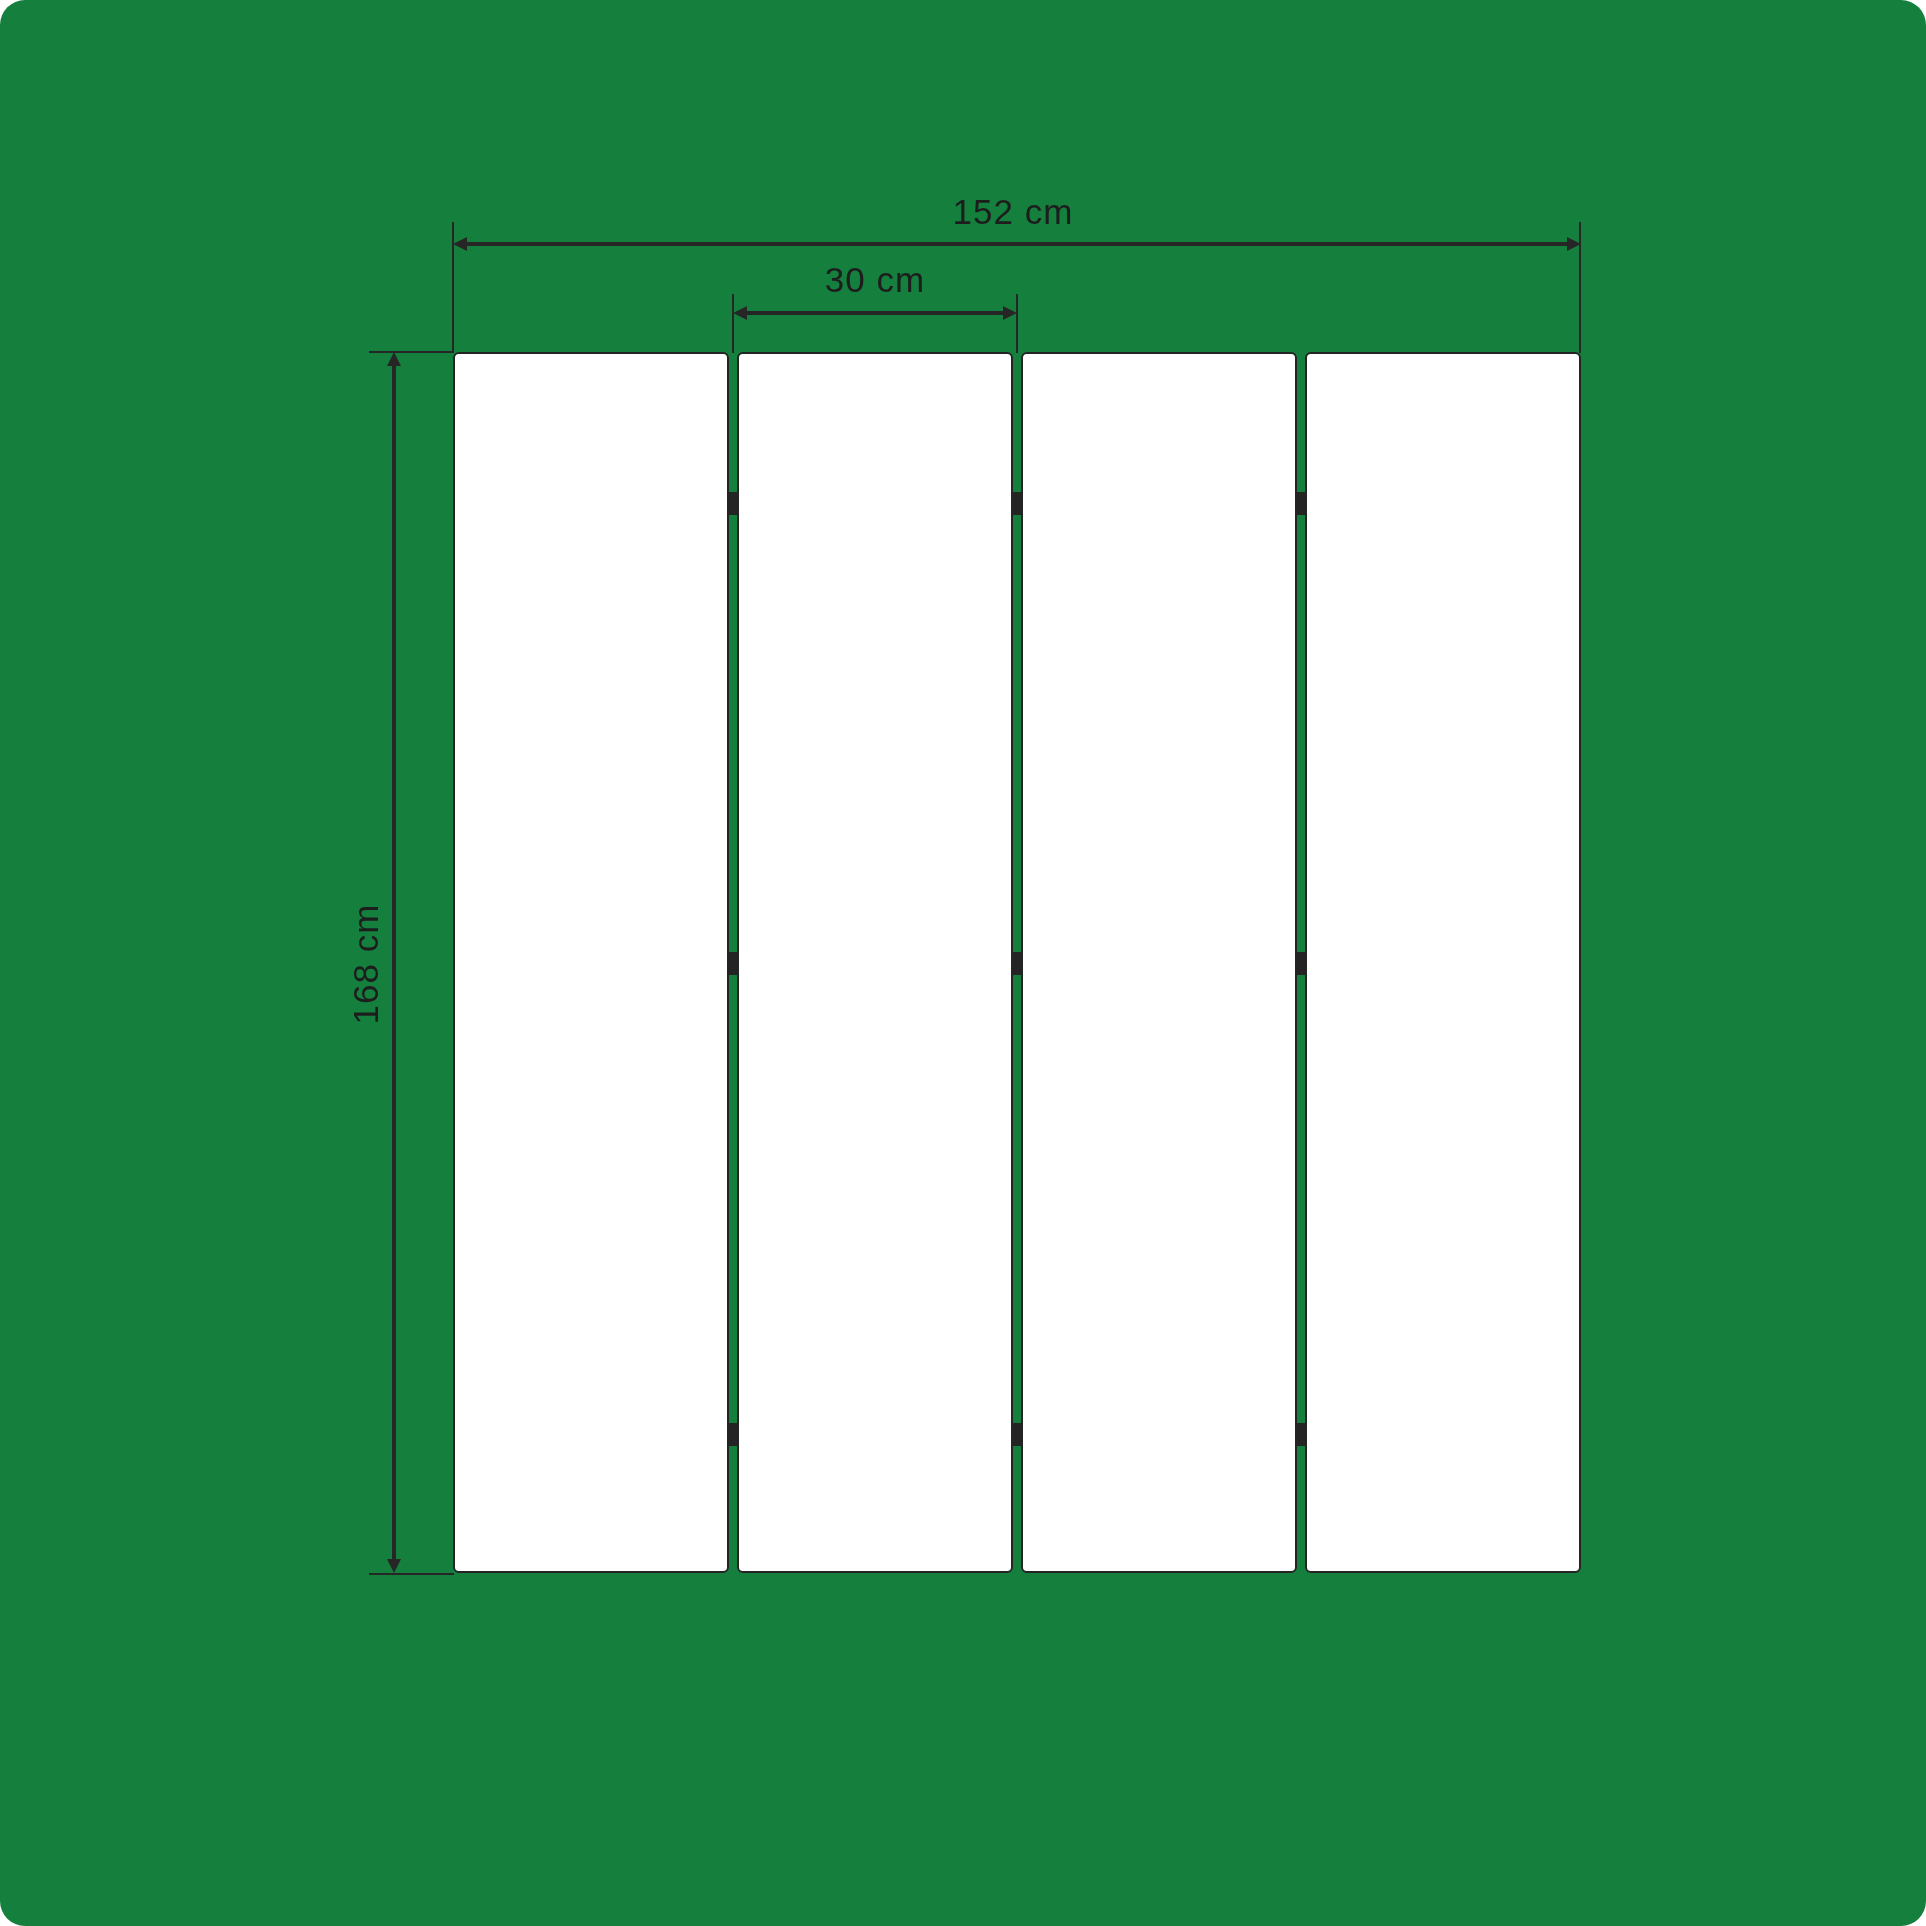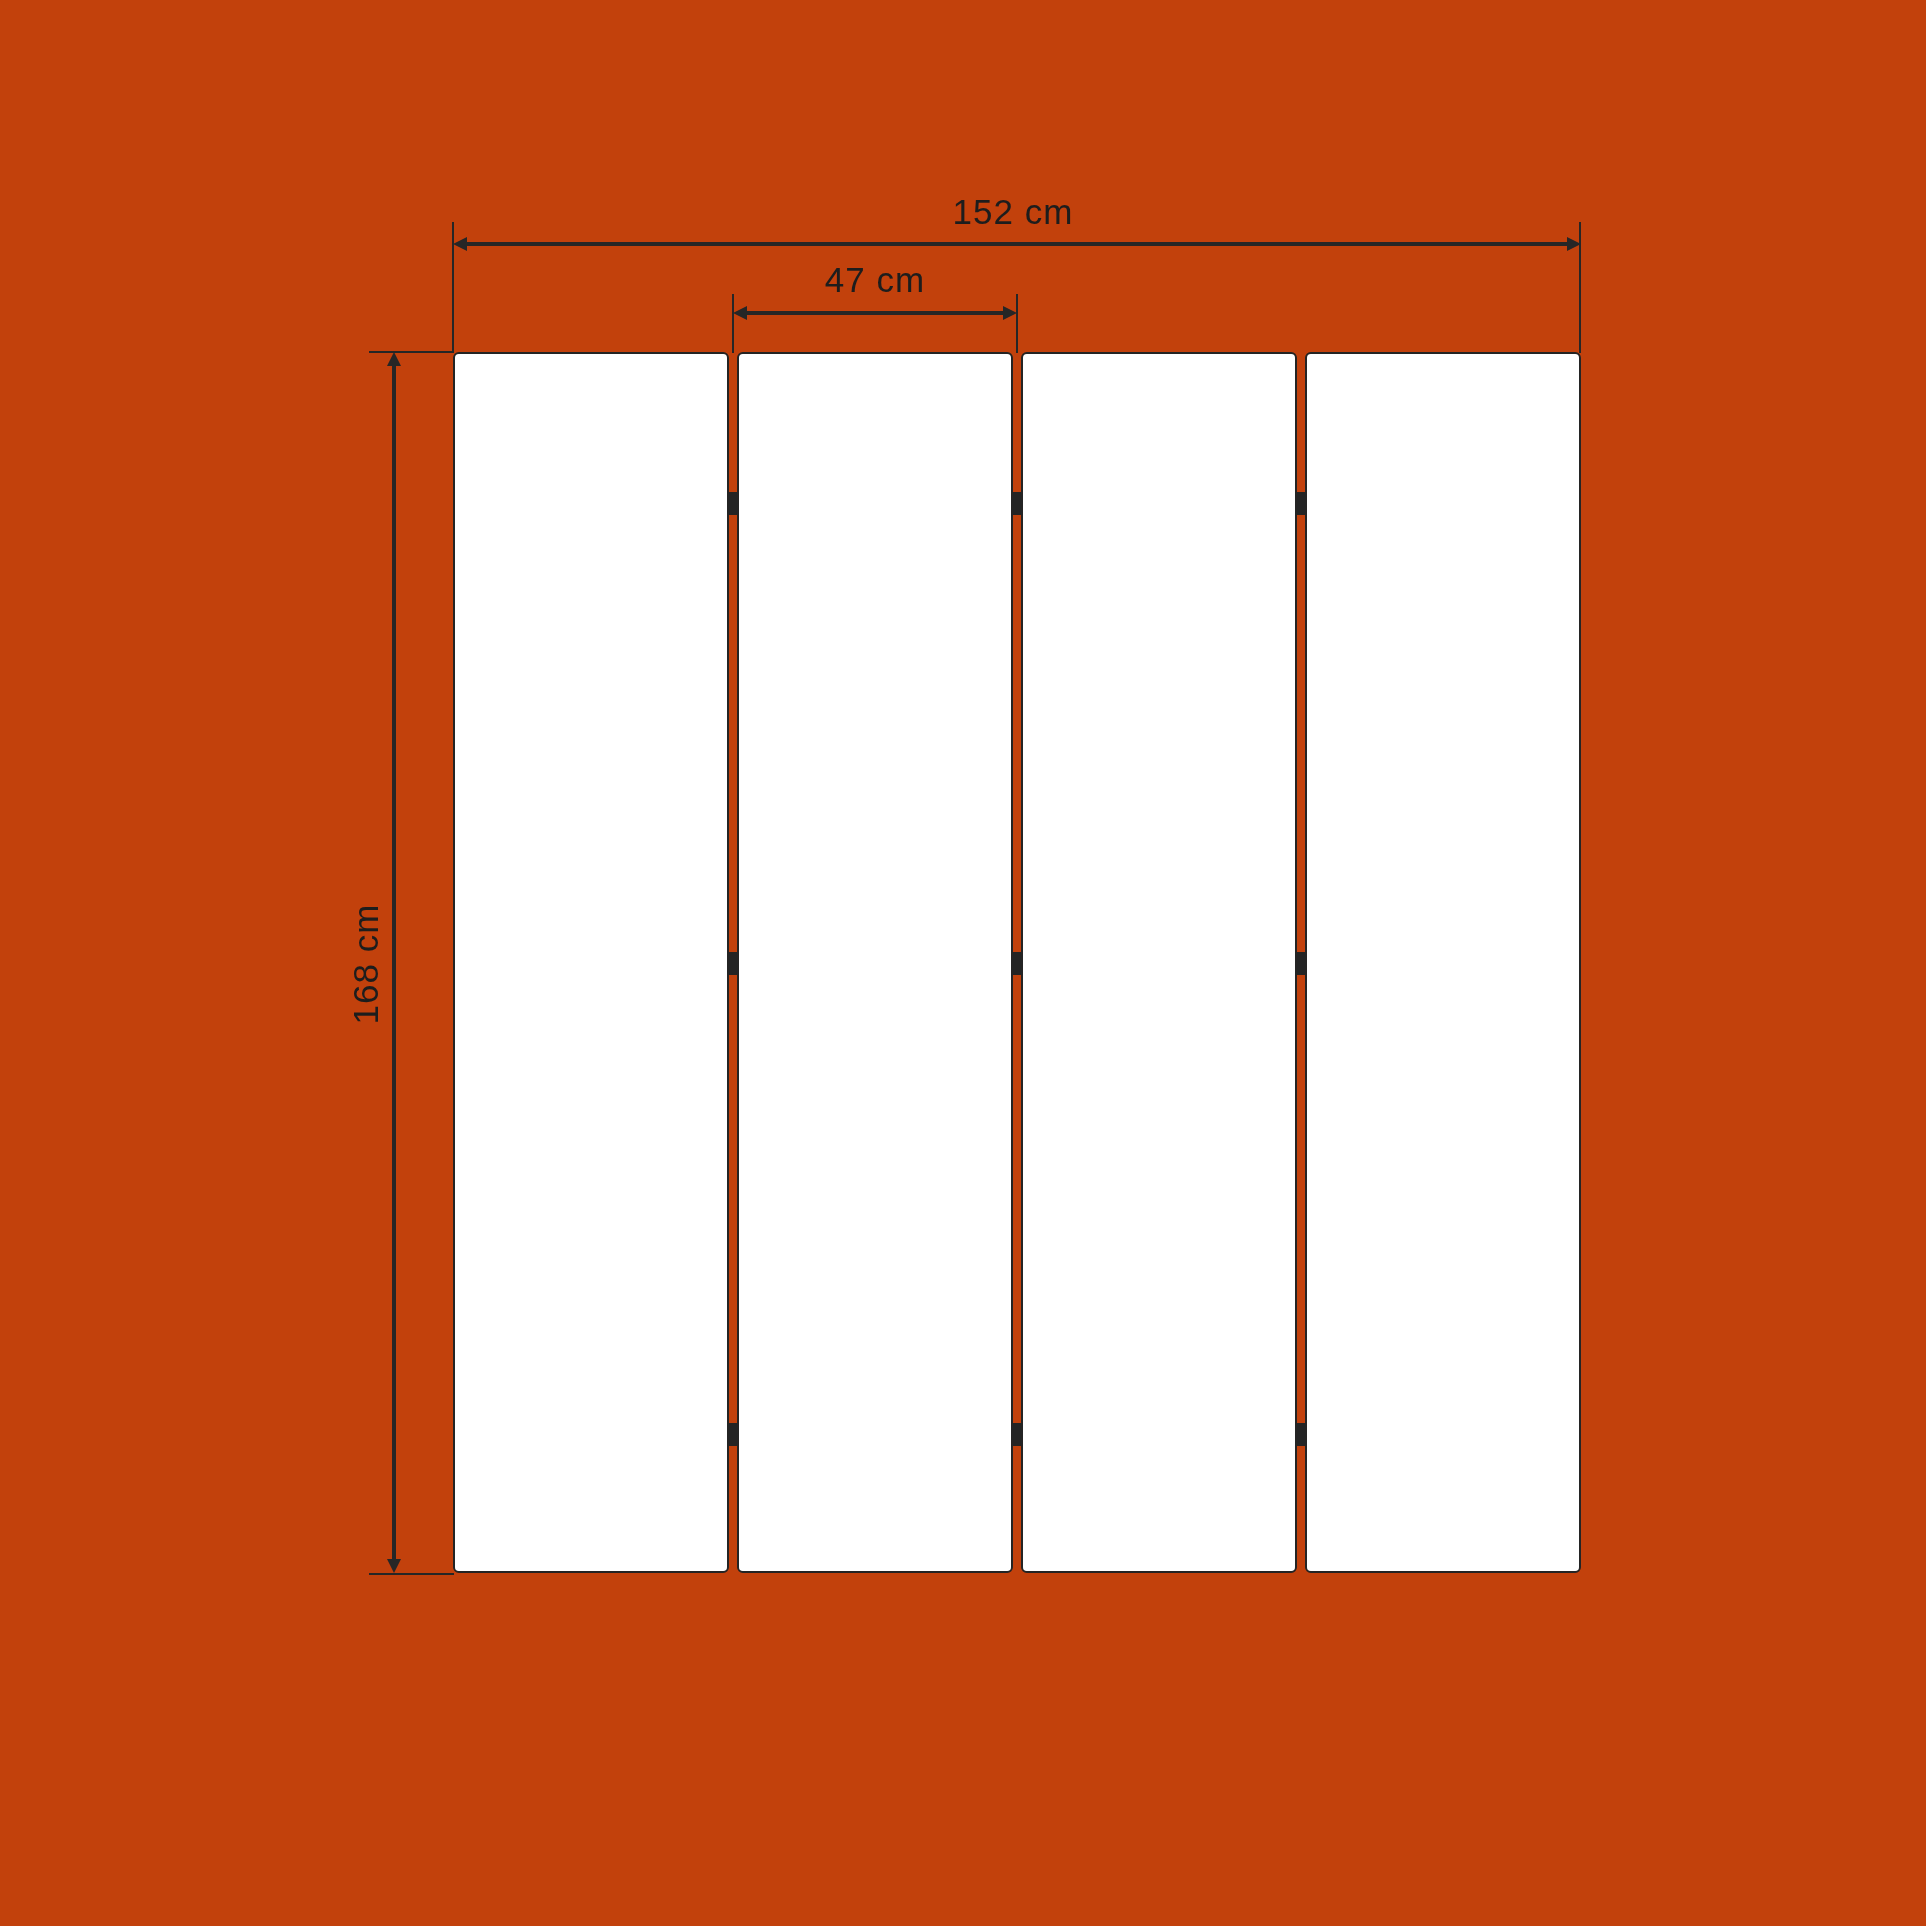--- a/index.html
+++ b/index.html
@@ -4,24 +4,25 @@
 <style>
   html, body {
     margin: 0;
     padding: 0;
     background: #ffffff;
   }
   #canvas {
     position: relative;
     width: 1926px;
     height: 1926px;
-    background: #c2410c;
+    background: #15803d;
     font-family: "Liberation Sans", "DejaVu Sans", sans-serif;
     color: #232323;
     overflow: hidden;
+    border-radius: 25px;
   }
   
   .panel {
     position: absolute;
     top: 352px;
     height: 1221px;
     width: 276px;
     background: #ffffff;
     border: 2.6px solid #242424;
     border-radius: 5.8px;
@@ -117,21 +118,21 @@
   <div class="dim-line-h" style="left:461px; top:242px; width:1111px;"></div>
   <div class="arr left" style="left:453px; top:237px;"></div>
   <div class="arr right" style="left:1567px; top:237px;"></div>
   <div class="dim-label" style="left:1013px; top:212px;">152 cm</div>
 
   <div class="ext-line-v" style="left:732px; top:294px; height:59px;"></div>
   <div class="ext-line-v" style="left:1016px; top:294px; height:59px;"></div>
   <div class="dim-line-h" style="left:741px; top:311px; width:268px;"></div>
   <div class="arr left" style="left:733px; top:306px;"></div>
   <div class="arr right" style="left:1003px; top:306px;"></div>
-  <div class="dim-label" style="left:875px; top:280px;">47 cm</div>
+  <div class="dim-label" style="left:875px; top:280px;">30 cm</div>
 
   <div class="ext-line-h" style="left:369px; top:351px; width:85px;"></div>
   <div class="ext-line-h" style="left:369px; top:1573px; width:85px;"></div>
   <div class="dim-line-v" style="left:392px; top:361px; height:1204px;"></div>
   <div class="arr up" style="left:387px; top:352px;"></div>
   <div class="arr down" style="left:387px; top:1559px;"></div>
   <div class="dim-label rotated" style="left:366px; top:964px;">168 cm</div>
 
   <div class="panel p1"></div>
   <div class="panel p2"></div>

